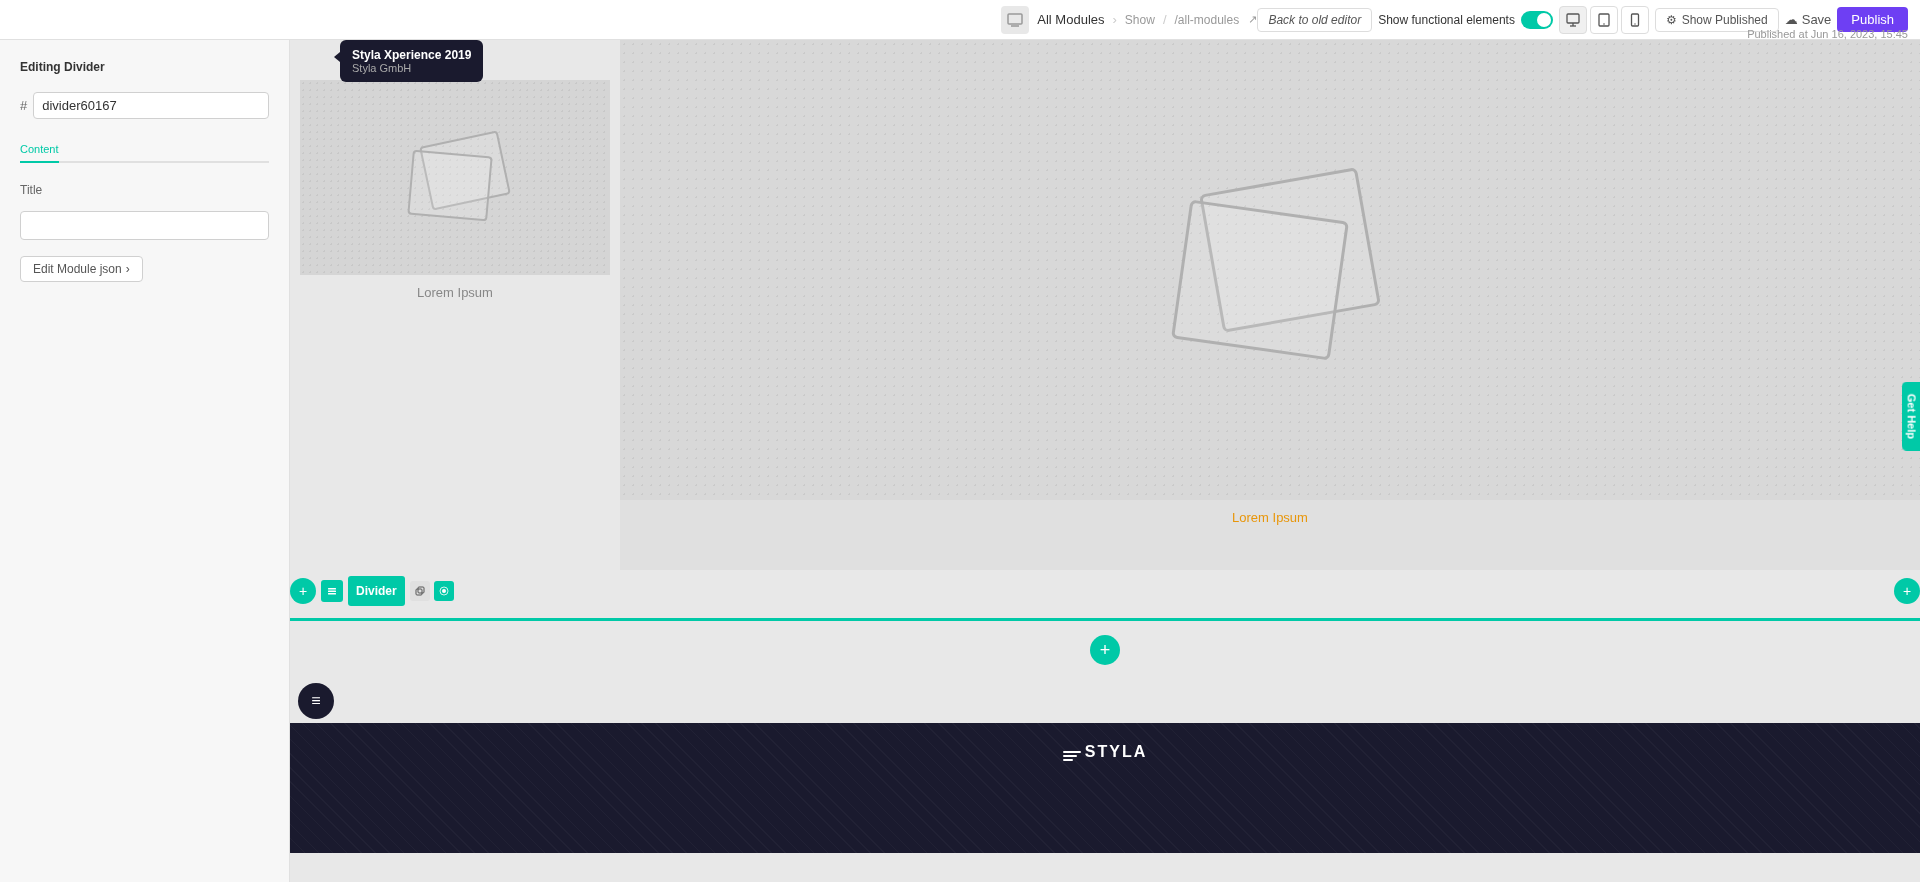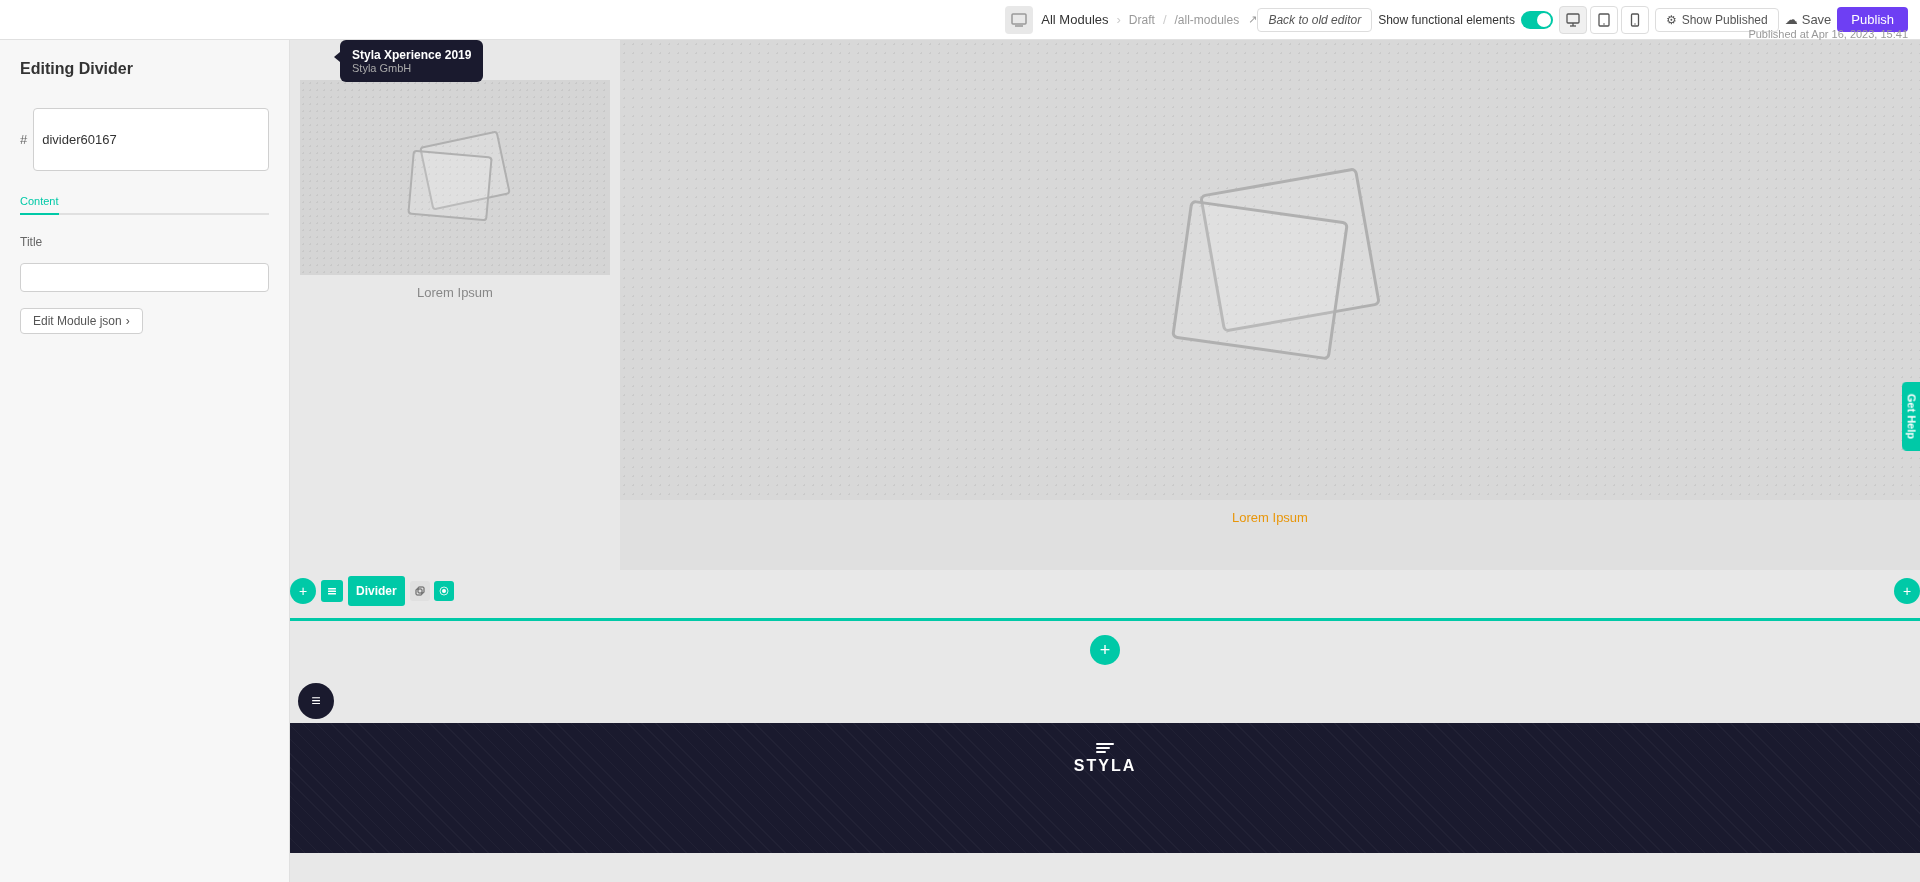--- a/index.html
+++ b/index.html
@@ -169,40 +169,40 @@
     
     .sidebar {
       width: 290px;
       min-width: 290px;
       background: #f7f7f7;
       border-right: 1px solid #e0e0e0;
       padding: 20px 20px;
       overflow-y: auto;
     }
     .sidebar-title {
-      font-size: 16px;
+      font-size: 12px;
       font-weight: 600;
       color: #333;
-      margin-bottom: 30px;
+      margin-bottom: 18px;
     }
     .id-field-row {
       display: flex;
       align-items: center;
       gap: 6px;
       margin-bottom: 18px;
     }
     .id-hash {
       font-size: 13px;
       color: #666;
     }
     .id-input {
       flex: 1;
       border: 1px solid #d0d0d0;
       border-radius: 4px;
-      padding: 23px 8px;
+      padding: 5px 8px;
       font-size: 13px;
       color: #333;
       background: #fff;
       outline: none;
     }
     .tab-bar {
       display: flex;
       border-bottom: 2px solid #e0e0e0;
       margin-bottom: 20px;
     }
@@ -434,23 +434,22 @@
       background-image: repeating-linear-gradient(
         45deg,
         rgba(255,255,255,0.03) 0px,
         rgba(255,255,255,0.03) 1px,
         transparent 1px,
         transparent 10px
       );
     }
     .footer-logo {
       display: flex;
-      align-items: center;
+      align-items: flex-end;
       gap: 4px;
-      flex-direction: column;
     }
     .footer-logo-icon {
       display: flex;
       flex-direction: column;
       gap: 2px;
     }
     .footer-logo-line {
       height: 2px;
       background: #fff;
       border-radius: 1px;
@@ -538,21 +537,21 @@
 <div class="topbar">
   <div class="topbar-left">
     <div class="topbar-logo">
       <svg width="16" height="16" viewBox="0 0 16 16">
         <rect x="1" y="2" width="14" height="10" rx="1" fill="none" stroke="#999" stroke-width="1.5"></rect>
         <line x1="4" y1="14" x2="12" y2="14" stroke="#999" stroke-width="1.5"></line>
       </svg>
     </div>
     <span class="topbar-breadcrumb">All Modules</span>
     <span class="topbar-separator">›</span>
-    <span class="topbar-draft">Draft</span>
+    <span class="topbar-draft">Show</span>
     <span class="topbar-separator">/</span>
     <a class="topbar-link">
       <span>/all-modules</span>
       <span style="font-size:11px;">↗</span>
     </a>
   </div>
   <div class="topbar-center"></div>
   <div class="topbar-right">
     <button class="btn-back">Back to old editor</button>
     <div class="btn-toggle-area">
@@ -583,21 +582,21 @@
     <button class="btn-show-settings">
       <span>⚙</span>
       <span>Show Published</span>
     </button>
     <button class="btn-save">
       <span>☁</span>
       <span>Save</span>
     </button>
     <button class="btn-publish">Publish</button>
   </div>
-  <span class="published-date">Published at Apr 16, 2023, 15:41</span>
+  <span class="published-date">Published at Jun 16, 2023, 15:45</span>
 </div>
 
 <div class="main-layout">
 
   <div class="sidebar">
     <div class="sidebar-title">Editing Divider</div>
     <div class="id-field-row">
       <span class="id-hash">#</span>
       <input class="id-input" type="text" value="divider60167" style="">
     </div>

